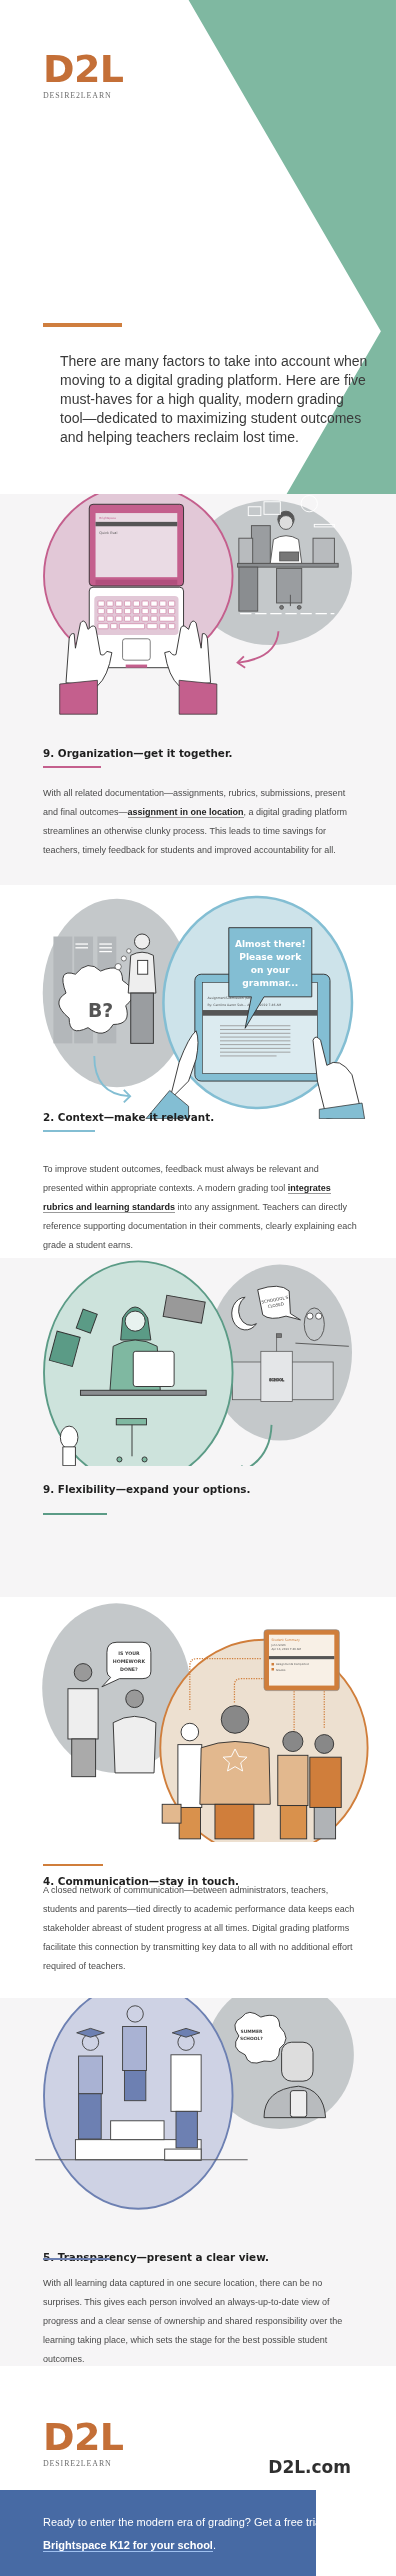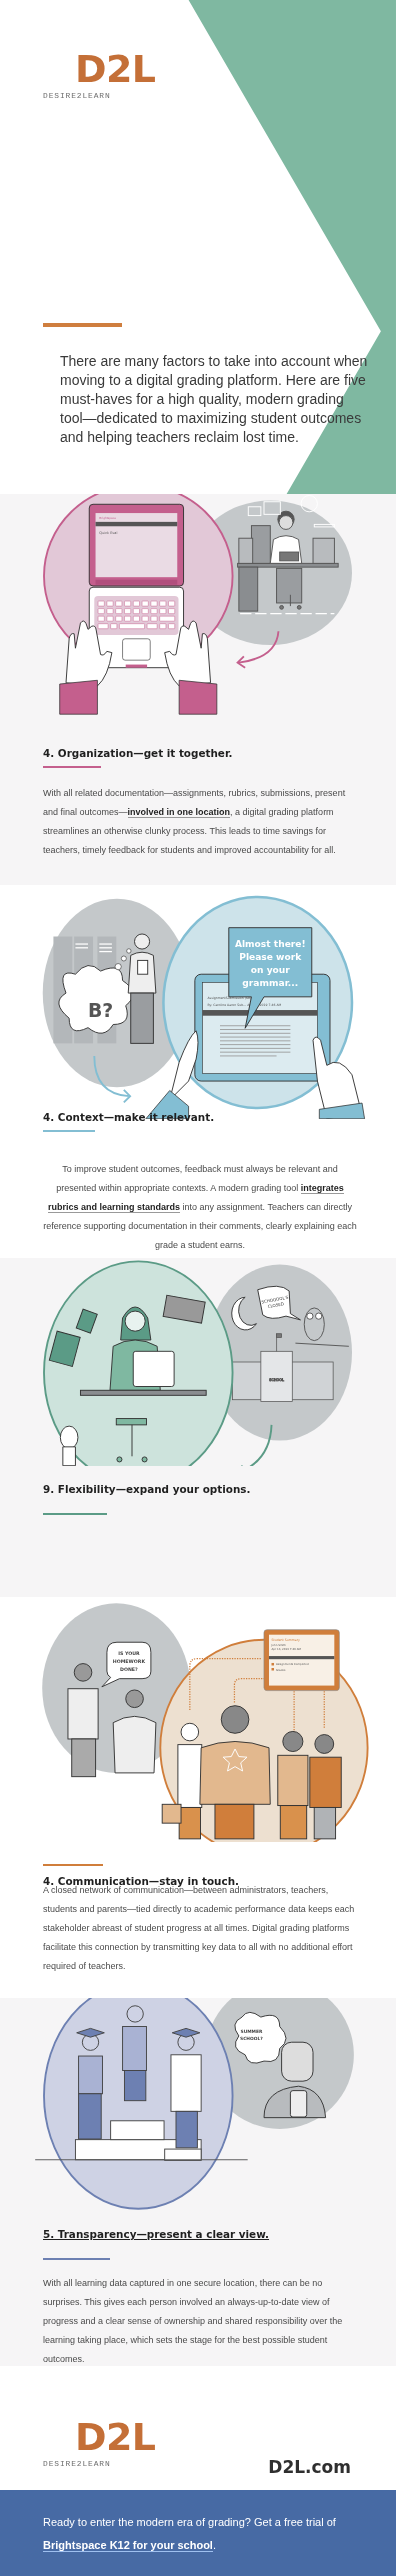--- a/index.html
+++ b/index.html
@@ -3,40 +3,40 @@
 <meta charset="utf-8">
 <style>
   * { box-sizing: border-box; margin: 0; padding: 0; }
   body { width: 396px; height: 2576px; overflow: hidden; background: #fff; font-family: "DejaVu Sans", sans-serif; color: #333; }
   .page { position: relative; width: 396px; height: 2576px; }
 
   
   .hero { position: absolute; left: 0; top: 0; width: 396px; height: 494px; background: #fff; overflow: hidden; }
   .hero-wedge { position: absolute; left: 0; top: 0; }
   .logo { position: absolute; }
-  .logo .mark { font-family: "DejaVu Sans", sans-serif; font-weight: bold; color: #c46f37; letter-spacing: -0.6px; line-height: 1; margin-left: 32px; }
-  .logo .sub { font-family: Liberation Mono, monospace; color: #6e6e6e; letter-spacing: 0.9px; }
+  .logo .mark { font-family: "DejaVu Sans", sans-serif; font-weight: bold; color: #c46f37; letter-spacing: -0.6px; line-height: 1; }
+  .logo .sub { font-family: Liberation Serif, serif; color: #6e6e6e; letter-spacing: 0.9px; }
   .hero-title { position: absolute; left: 43px; top: 221px; width: 226px; font-family: "DejaVu Sans", sans-serif; font-weight: 300; font-size: 25px; line-height: 38px; color: #111; }
   .hero-rule { position: absolute; left: 43px; top: 323px; width: 79px; height: 3.8px; background: #cf7e3e; }
   .hero-intro { position: absolute; left: 60px; top: 352px; width: 308px; font-family: Liberation Sans, sans-serif; font-size: 14px; line-height: 19px; color: #3a3a3a; }
 
   
   .section { position: absolute; left: 0; width: 396px; overflow: hidden; }
   .bg-gray { background: #f6f5f6; }
   .bg-white { background: #fff; }
   .illus { position: absolute; left: 0; top: 0; }
   .sec-head { position: absolute; left: 43px; font-family: "DejaVu Sans", sans-serif; font-weight: bold; font-size: 10.4px; color: #1f1f1f; }
   .sec-rule { position: absolute; left: 43px; height: 1.9px; }
   .sec-body { position: absolute; left: 43px; width: 314px; font-family: "Liberation Sans", sans-serif; font-size: 9px; line-height: 19px; color: #4a4a4a; }
   .sec-body b { color: #1f1f1f; border-bottom: 0.9px solid #999; font-weight: bold; }
 
   
   .footer-logo { position: absolute; left: 0; top: 2366px; width: 396px; height: 124px; background: #fff; }
   .site-link { position: absolute; right: 45px; top: 2457px; font-family: "DejaVu Sans", sans-serif; font-weight: bold; font-size: 17px; color: #2f2f2f; text-decoration: none; }
-  .cta-band { position: absolute; left: 0; top: 2490px; width: 396px; height: 86px; background: #476aa4; }
+  .cta-band { position: absolute; left: 0; top: 2490px; width: 316px; height: 86px; background: #476aa4; }
   .cta-text { position: absolute; left: 43px; top: 21.4px; width: 314px; font-family: "Liberation Sans", sans-serif; font-size: 11px; line-height: 22.6px; color: #fff; }
   .cta-link { color: #fff; font-weight: bold; text-decoration: none; border-bottom: 0.9px solid #9fc0ef; }
 </style>
 </head>
 <body>
 
 <div class="page">
 
   <div class="hero">
     <svg class="hero-wedge" width="396" height="494" viewBox="0 0 630 786">
@@ -125,23 +125,23 @@
       <g fill="#fff" stroke="#333" stroke-width="1.5">
         <path d="M105 300 L110 230 Q112 220 118 222 L120 245 L128 205 Q133 198 137 206 L140 215 L146 210 Q152 208 153 216 L160 255 Q165 258 170 250 L178 252 Q172 290 155 305 Z"></path>
         <path d="M335 300 L330 230 Q328 220 322 222 L320 245 L312 205 Q307 198 303 206 L300 215 L294 210 Q288 208 287 216 L280 255 Q275 258 270 250 L262 252 Q268 290 285 305 Z"></path>
       </g>
       <path d="M95 302 L155 296 L155 350 L95 350 Z" fill="#c45f8d" stroke="#333" stroke-width="1.2"></path>
       <path d="M345 302 L285 296 L285 350 L345 350 Z" fill="#c45f8d" stroke="#333" stroke-width="1.2"></path>
 
       <text x="158" y="40" font-size="4.5" fill="#c45f8d" font-family="DejaVu Sans, sans-serif">Brightspace</text>
       <text x="158" y="64" font-size="5.5" fill="#555" font-family="DejaVu Sans, sans-serif">Quick Eval</text>
     </svg>
-    <h2 class="sec-head" style="top:253px;">4. Organization—get it together.</h2>
+    <h2 class="sec-head" style="top:253px;">9. Organization—get it together.</h2>
     <div class="sec-rule" style="top:272px;width:58px;background:#c45f8d;"></div>
-    <p class="sec-body" style="top:290px;"><span>With all related documentation—assignments, rubrics, submissions, present and final outcomes—</span><b>involved in one location</b><span>, a digital grading platform streamlines an otherwise clunky process. This leads to time savings for teachers, timely feedback for students and improved accountability for all.</span></p>
+    <p class="sec-body" style="top:290px;"><span>With all related documentation—assignments, rubrics, submissions, present and final outcomes—</span><b>assignment in one location</b><span>, a digital grading platform streamlines an otherwise clunky process. This leads to time savings for teachers, timely feedback for students and improved accountability for all.</span></p>
   </div>
 
   <div class="section bg-white" style="top:886px;height:372px;">
     <svg class="illus" width="396" height="233" viewBox="0 0 630 370">
       <ellipse cx="186" cy="170" rx="118" ry="150" fill="#c4c8ca"></ellipse>
       <g fill="#b3b7ba">
           <rect x="85" y="80" width="30" height="170"></rect>
           <rect x="118" y="80" width="30" height="170"></rect>
           <rect x="155" y="80" width="30" height="170"></rect>
         </g>
@@ -190,23 +190,23 @@
         <path d="M364 66 L496 66 L496 176 L420 176 L390 226 L400 176 L364 176 Z" fill="#83bed3" stroke="#333" stroke-width="1.5"></path>
       </g>
       <text font-size="14.5" font-weight="bold" fill="#fff" text-anchor="middle" font-family="DejaVu Sans, sans-serif"><tspan x="430" y="96">Almost there!</tspan><tspan x="430" y="117">Please work</tspan><tspan x="430" y="138">on your</tspan><tspan x="430" y="159">grammar...</tspan></text>
       <g fill="#fff" stroke="#333" stroke-width="1.5">
         <path d="M270 340 L285 280 Q300 240 312 230 Q318 245 312 275 L300 310 Z"></path>
         <path d="M520 370 L505 310 L498 245 Q502 235 510 245 L520 285 Q540 270 560 300 L575 360 Z"></path>
       </g>
       <path d="M232 370 L270 325 L300 350 L300 370 Z" fill="#83bed3" stroke="#333" stroke-width="1.2"></path>
       <path d="M508 355 L576 345 L580 370 L508 370 Z" fill="#83bed3" stroke="#333" stroke-width="1.2"></path>
     </svg>
-    <h2 class="sec-head" style="top:225px;">4. Context—make it relevant.</h2>
+    <h2 class="sec-head" style="top:225px;">2. Context—make it relevant.</h2>
     <div class="sec-rule" style="top:244px;width:52px;background:#83bed3;"></div>
-    <p class="sec-body" style="top:274px;text-align:center;"><span>To improve student outcomes, feedback must always be relevant and presented within appropriate contexts. A modern grading tool </span><b>integrates rubrics and learning standards</b><span> into any assignment. Teachers can directly reference supporting documentation in their comments, clearly explaining each grade a student earns.</span></p>
+    <p class="sec-body" style="top:274px;"><span>To improve student outcomes, feedback must always be relevant and presented within appropriate contexts. A modern grading tool </span><b>integrates rubrics and learning standards</b><span> into any assignment. Teachers can directly reference supporting documentation in their comments, clearly explaining each grade a student earns.</span></p>
   </div>
 
   <div class="section bg-gray" style="top:1258px;height:340px;">
     <svg class="illus" width="396" height="208" viewBox="0 0 630 330">
       <ellipse cx="445" cy="150" rx="115" ry="140" fill="#c4c8ca"></ellipse>
       <path d="M390 62 a22 26 0 1 0 18 42 a18 22 0 1 1 -18 -42z" fill="#fff" stroke="#333" stroke-width="1.5"></path>
       <g>
           <path d="M410 50 Q445 38 460 52 L462 88 L478 98 L455 92 Q430 100 418 90 Z" fill="#fff" stroke="#333" stroke-width="1.5"></path>
         </g>
       <text font-size="6.5" fill="#333" text-anchor="middle" font-family="DejaVu Sans, sans-serif" transform="rotate(-10 438 70)"><tspan x="438" y="68">SCHOOOOL'S</tspan><tspan x="438" y="77">CLOSED</tspan></text>
@@ -328,21 +328,21 @@
         <rect x="195" y="45" width="38" height="70" fill="#a9b2d3"></rect>
         <rect x="198" y="115" width="34" height="48" fill="#6d80b2"></rect>
         <circle cx="215" cy="25" r="13" fill="#ced2e4"></circle>
         <rect x="272" y="90" width="48" height="90" fill="#fff"></rect>
         <rect x="280" y="180" width="34" height="58" fill="#6d80b2"></rect>
         <circle cx="296" cy="70" r="13" fill="#ced2e4"></circle>
         <polygon points="274,55 296,48 318,55 296,62" fill="#6d80b2"></polygon>
       </g>
       <line x1="56" y1="257" x2="394" y2="257" stroke="#555" stroke-width="1.5"></line>
     </svg>
-    <h2 class="sec-head" style="top:230px;text-decoration:underline;">5. Transparency—present a clear view.</h2>
+    <h2 class="sec-head" style="top:253px;">5. Transparency—present a clear view.</h2>
     <div class="sec-rule" style="top:260px;width:67px;background:#6d80b2;"></div>
     <p class="sec-body" style="top:276px;">With all learning data captured in one secure location, there can be no surprises. This gives each person involved an always-up-to-date view of progress and a clear sense of ownership and shared responsibility over the learning taking place, which sets the stage for the best possible student outcomes.</p>
   </div>
 
   <div class="footer-logo">
     <div class="logo" style="left:43px;top:52px;">
       <div class="mark" style="font-size:38px;">D2L</div>
       <div class="sub" style="font-size:7.9px;margin-top:2.5px;">DESIRE2LEARN</div>
     </div>
   </div>

